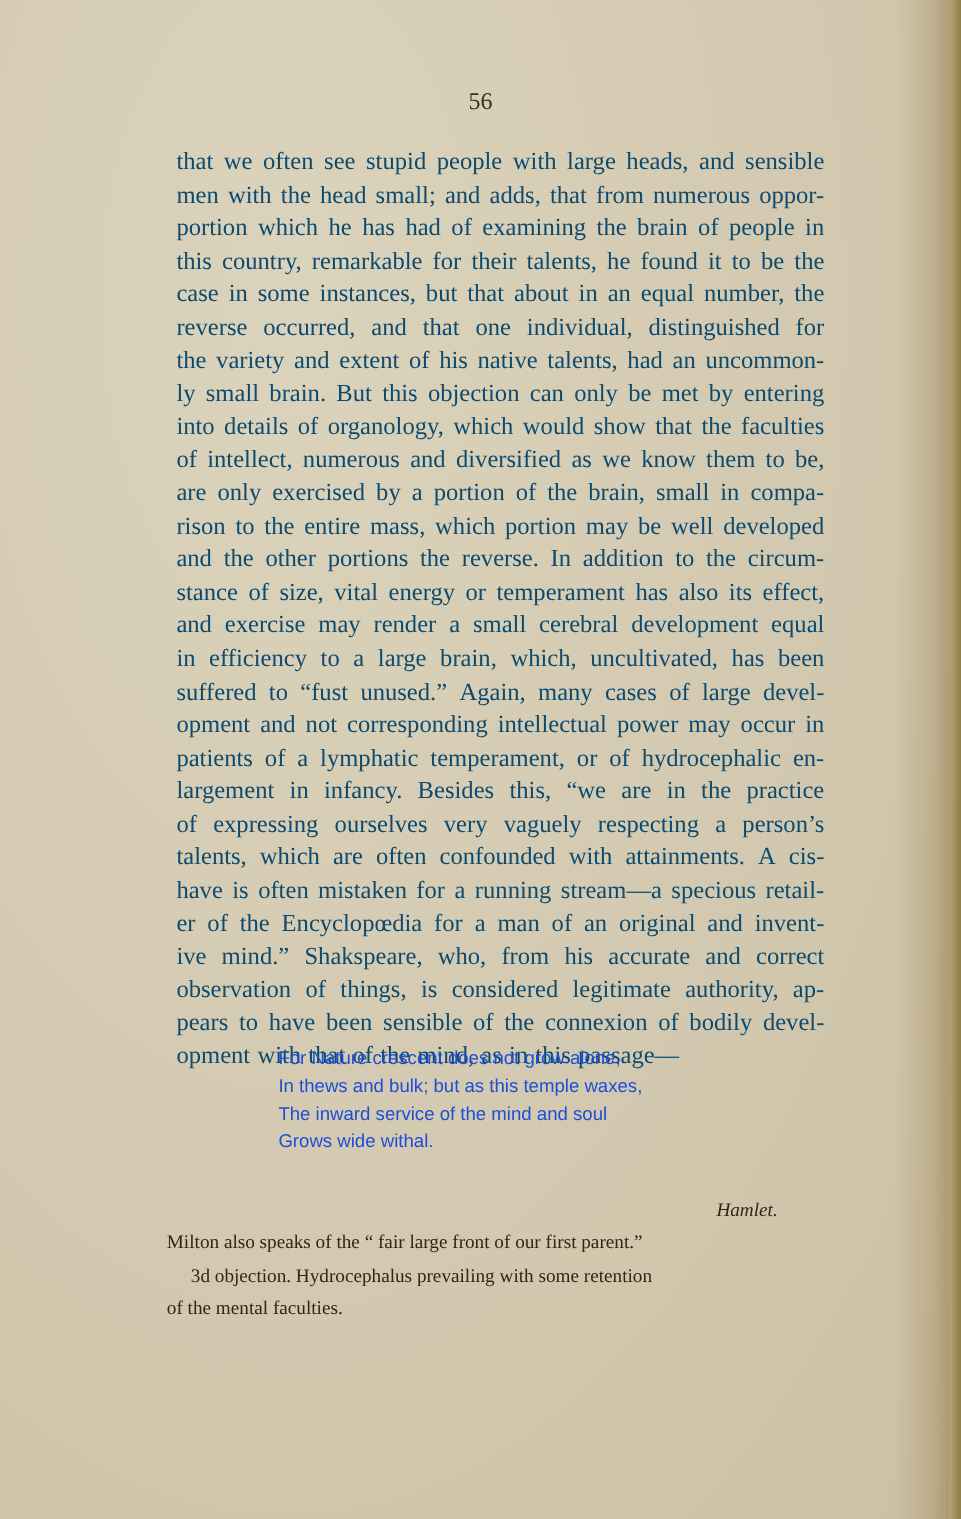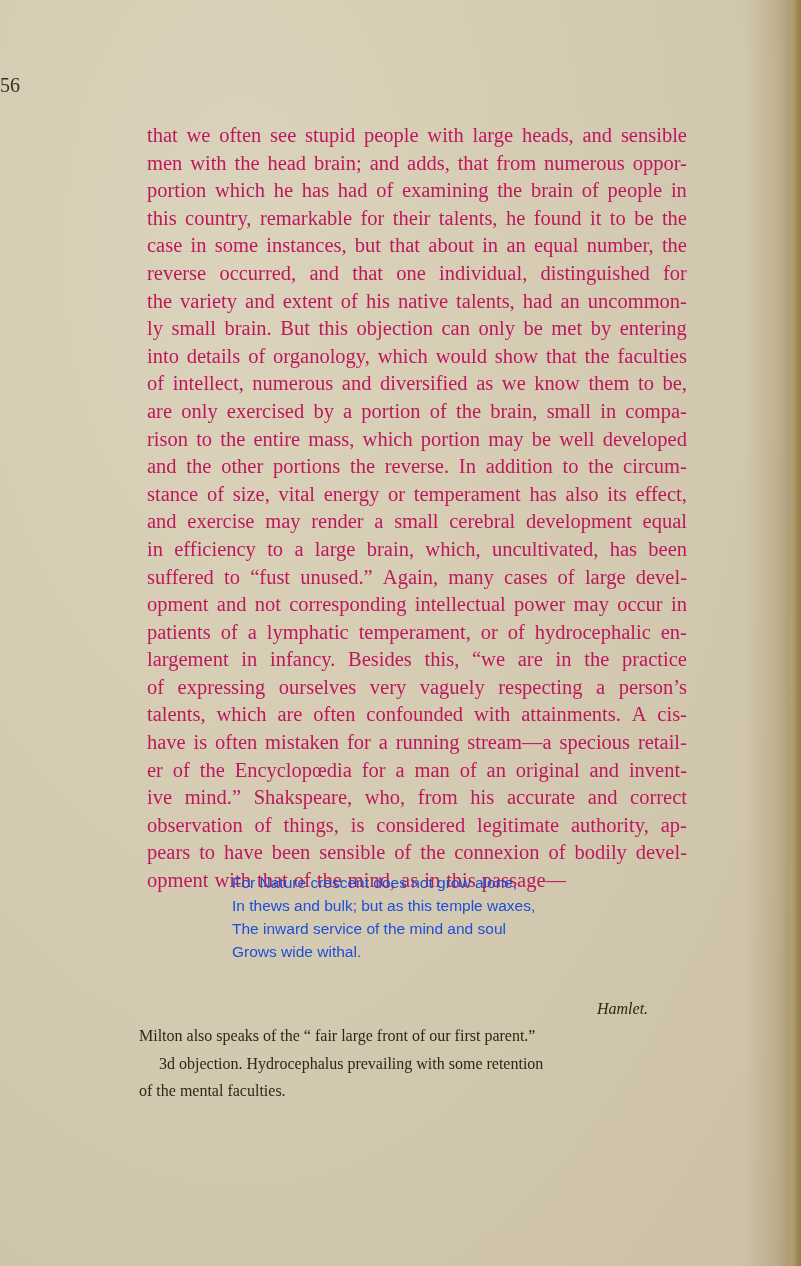--- a/index.html
+++ b/index.html
@@ -14,24 +14,24 @@
       radial-gradient(ellipse at 30% 20%, #dcd3bc 0%, #d3c9b0 55%, #cbc0a4 100%);
   }
   .edge {
     position: absolute; top: 0; right: 0; width: 10px; height: 1266px;
     background: linear-gradient(to right, #b7a679 0%, #9d8a55 60%, #8e7a45 100%);
     opacity: 0.85;
   }
   .text {
     position: absolute; left: 147px; width: 540px;
     font-family: "Liberation Serif", "DejaVu Serif", serif;
-    color: #be185d;
+    color: #0c4a6e;
   }
   .folio {
-    position: absolute; top: 74px; left: 0; width: 801px; text-align: left;
+    position: absolute; top: 74px; left: 0; width: 801px; text-align: center;
     font-family: "Liberation Serif", serif; font-size: 20px; color: #3a3020;
   }
   .body-line {
     font-size: 20.5px; line-height: 27.6px; height: 27.6px;
     text-align: justify; text-align-last: justify; white-space: nowrap;
     display: flex; justify-content: space-between;
   }
   .body-line.last { justify-content: flex-start; }
   .body-line.last span.w { margin-right: 6px; }
   .verse {
@@ -71,21 +71,21 @@
       <span class="w">large</span>
       <span class="w">heads,</span>
       <span class="w">and</span>
       <span class="w">sensible</span>
     </div>
     <div class="body-line">
       <span class="w">men</span>
       <span class="w">with</span>
       <span class="w">the</span>
       <span class="w">head</span>
-      <span class="w">brain;</span>
+      <span class="w">small;</span>
       <span class="w">and</span>
       <span class="w">adds,</span>
       <span class="w">that</span>
       <span class="w">from</span>
       <span class="w">numerous</span>
       <span class="w">oppor-</span>
     </div>
     <div class="body-line">
       <span class="w">portion</span>
       <span class="w">which</span>

